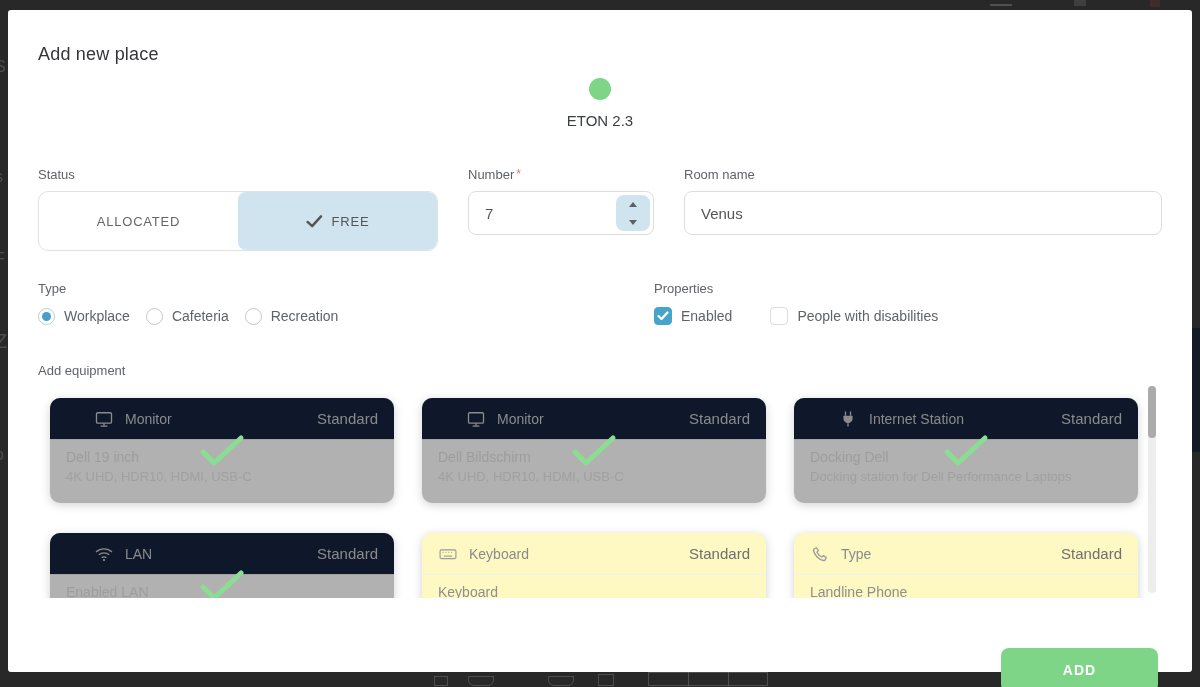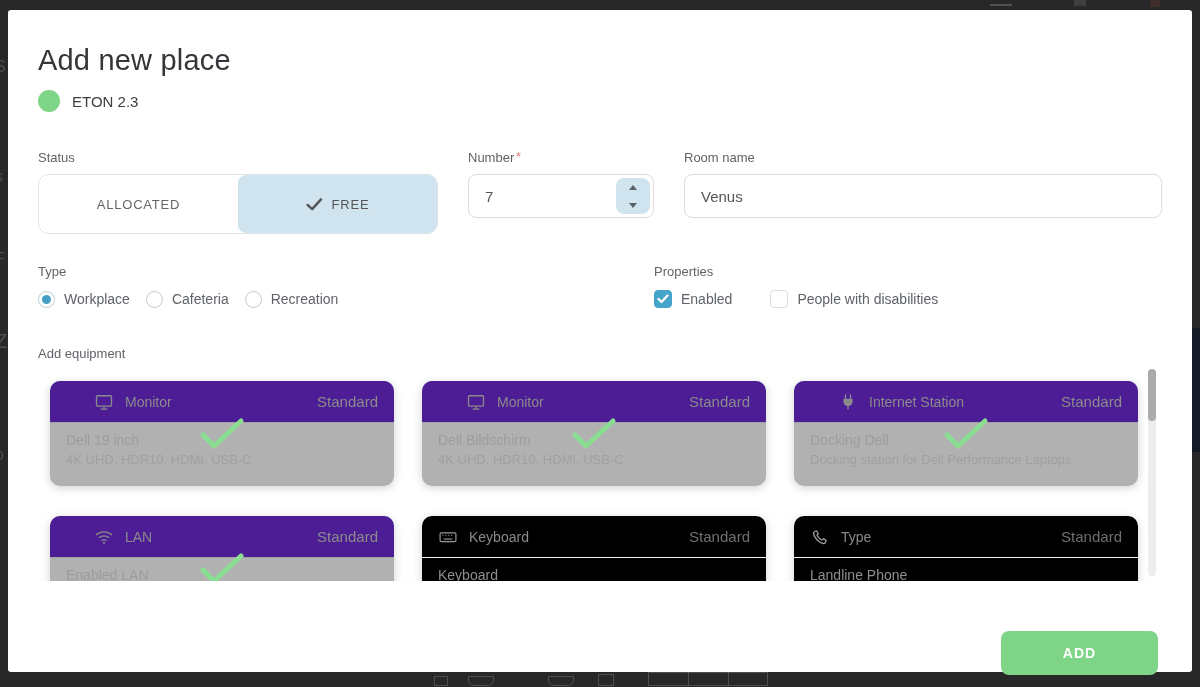--- a/index.html
+++ b/index.html
@@ -16,22 +16,22 @@
   .bd-frag { position:absolute; left:-5px; color:#8a8a8a; opacity:.38; font-size:16px; }
   .bd-topicon { position:absolute; top:-3px; opacity:.5; }
   .bd-bottom { position:absolute; opacity:.4; border:1px solid #888; }
   .bd-sideblock { position:absolute; right:0; width:9px; background:#141a26; border-radius:3px 0 0 3px; }
 
   
   .modal {
     position:absolute; left:8px; top:10px; width:1184px; height:662px;
     background:#ffffff; border-radius:3px; padding:34px 30px 0 30px;
   }
-  .title { font-size:29px; font-weight:500; color:#35363a; letter-spacing:.2px; }
-  .legend { margin-top:13px; display:flex; align-items:center; gap:12px; }
+  .title { font-size:18px; font-weight:500; color:#35363a; letter-spacing:.2px; }
+  .legend { margin-top:13px; display:flex; align-items:center; gap:12px;flex-direction:column; }
   .legend-dot { width:22px; height:22px; border-radius:50%; background:#7ed487; }
   .legend-label { font-size:15px; color:#3c4043; }
 
   .row1 { margin-top:38px; display:grid; grid-template-columns:400px 186px 1fr; column-gap:30px; }
   .row2 { margin-top:30px; display:grid; grid-template-columns:616px 1fr; }
   .field-label { font-size:13px; color:#5f6368; margin-bottom:9px; }
   .req { color:#e8756a; font-size:12px; vertical-align:top; margin-left:2px; }
 
   
   .toggle {
@@ -70,36 +70,36 @@
   .radio.sel::after { content:""; position:absolute; left:3px; top:3px; width:9px; height:9px; border-radius:50%; background:#459fc6; }
   .cb { width:18px; height:18px; border-radius:4px; border:1px solid #dddddd; background:#fff; display:flex; align-items:center; justify-content:center; }
   .cb.checked { background:#45a4c9; border-color:#45a4c9; }
   .props-row { gap:38px; }
 
   
   .equip-label { margin-top:36px; font-size:13px; color:#5f6368; }
   .equip-scroll { position:relative; margin-top:5px; height:215px; overflow:hidden; }
   .cards { padding:15px 0 0 12px; display:grid; grid-template-columns:repeat(3,344px); column-gap:28px; row-gap:30px; }
   .card {
-    position:relative; height:105px; border-radius:10px; background:#000000;
+    position:relative; height:105px; border-radius:10px; background:#fef9c3;
     box-shadow:0 2px 10px rgba(0,0,0,.18); cursor:pointer;
   }
   .card-header {
     height:42px; display:flex; align-items:center; padding:0 16px;
     border-bottom:1px solid #f1f1f1; border-radius:10px 10px 0 0; color:#9a9a9a;
   }
   .card-icon { width:20px; height:20px; margin-right:11px; flex:none; }
   .card-type { font-size:14px; color:#8a8a8a; }
   .card-tier { margin-left:auto; font-size:15px; color:#6f6f6f; }
   .card-body { padding:9px 16px 0 16px; }
   .card-name { font-size:14px; color:#8f8f8f; margin-bottom:4px; }
   .card-desc { font-size:13px; color:#a5a5a5; }
   .big-check { display:none; position:absolute; left:50%; top:50%; transform:translate(-50%,-50%); width:46px; height:34px; }
   .card.selected { background:#b1b1b1; }
-  .card.selected .card-header { background:#4c1d95; border-bottom-color:#a4a4a4; color:#8b8b8b;padding-left:44px; }
+  .card.selected .card-header { background:#0f172a; border-bottom-color:#a4a4a4; color:#8b8b8b;padding-left:44px; }
   .card.selected .card-type, .card.selected .card-tier { color:#8b8b8b; }
   .card.selected .card-name { color:#9d9d9d; }
   .card.selected .card-desc { color:#a0a0a0; }
   .card.selected .big-check { display:block; }
 
   .eq-scrollbar { position:absolute; right:6px; top:3px; width:8px; height:207px; background:#ededed; border-radius:4px; }
   .eq-thumb { width:8px; height:52px; background:#ababab; border-radius:4px; }
 
   
   .footer { margin-top:50px; display:flex; justify-content:flex-end; padding-right:4px; }

